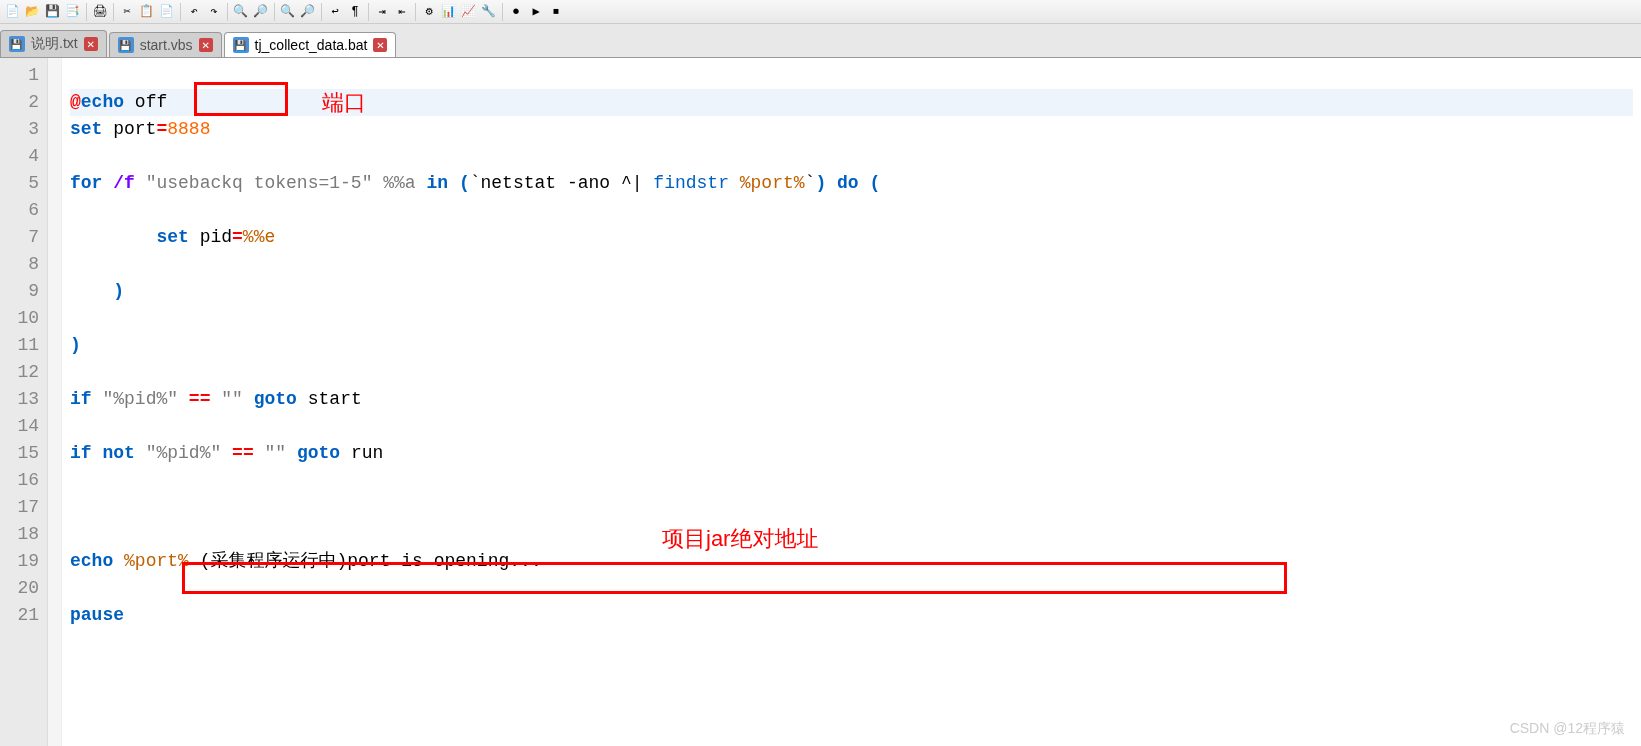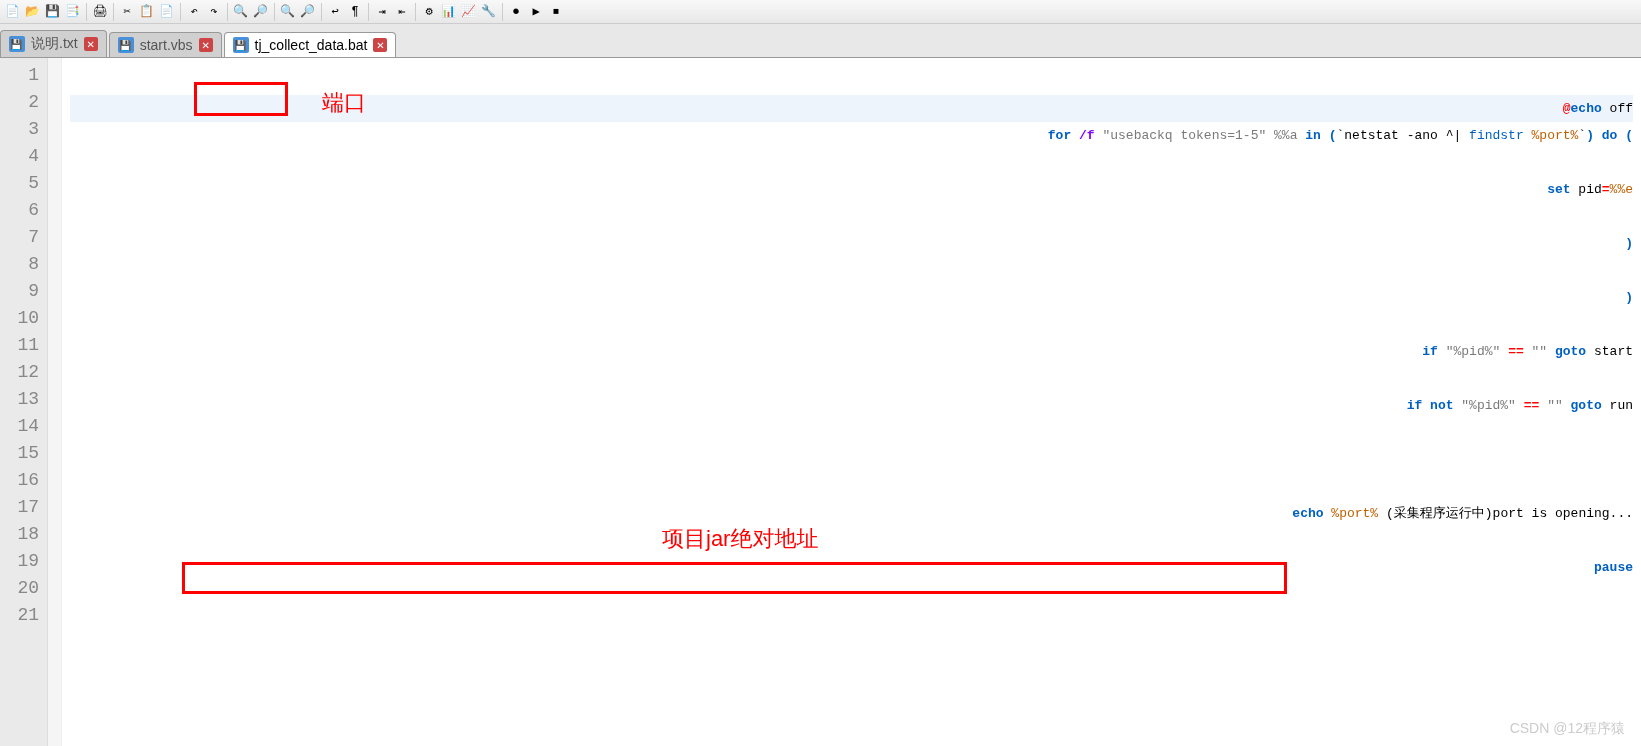--- a/index.html
+++ b/index.html
@@ -8,21 +8,21 @@
 .tool-icon { width: 18px; height: 18px; display: inline-flex; align-items: center; justify-content: center; font-size: 12px; }
 .sep { width: 1px; height: 18px; background: #ccc; margin: 0 2px; }
 .tabs { background: #e8e8e8; border-bottom: 1px solid #999; display: flex; align-items: flex-end; padding-top: 4px; height: 34px; }
 .tab { display: flex; align-items: center; padding: 4px 8px; background: #d0d0d0; border: 1px solid #999; border-bottom: none; margin-right: 2px; font-family: "Microsoft YaHei", sans-serif; font-size: 14px; color: #555; gap: 6px; border-radius: 4px 4px 0 0; }
 .tab.active { background: #fff; color: #000; }
 .tab-icon { width: 16px; height: 16px; background: #4a90d9; display: inline-flex; align-items: center; justify-content: center; color: #fff; font-size: 10px; border-radius: 2px; }
 .tab-close { width: 14px; height: 14px; background: #c44; color: #fff; font-size: 10px; display: inline-flex; align-items: center; justify-content: center; cursor: pointer; border-radius: 2px; }
 .editor { display: flex; background: #fff; height: calc(100% - 58px); position: relative; }
 .gutter { background: #eaeaea; color: #888; text-align: right; padding: 4px 8px 4px 4px; font-size: 18px; line-height: 27px; user-select: none; border-right: 1px solid #ddd; width: 48px; }
 .fold { width: 14px; background: #f5f5f5; border-right: 1px solid #eee; }
-.code { padding: 10px 8px; font-size: 13px; line-height: 27px; white-space: pre; position: relative; flex: 1; text-align: right; }
+.code { padding: 4px 8px; font-size: 18px; line-height: 27px; white-space: pre; position: relative; flex: 1; }
 .kw1 { color: #0060c0; font-weight: bold; } 
 .kw2 { color: #8000ff; font-weight: bold; } 
 .str { color: #7a7a7a; }
 .num { color: #ff6600; }
 .op  { color: #ff0000; font-weight: bold; }
 .pct { color: #7a7a7a; }
 .lbl { background: #ffec94; color: #c06000; font-weight: bold; }
 .paren { color: #0060c0; font-weight: bold; }
 .fn { color: #0060c0; }
 .red-box-1 { position: absolute; border: 3px solid #ff0000; left: 194px; top: 82px; width: 94px; height: 34px; pointer-events: none; }
@@ -112,20 +112,21 @@
     <div>16</div>
     <div>17</div>
     <div>18</div>
     <div>19</div>
     <div>20</div>
     <div>21</div>
   </div>
   <div class="fold"></div>
   <div class="code">
 <span class="line cursor-line"><span class="op">@</span><span class="kw1">echo</span><span> off</span></span>
+<span class="line"><span class="kw1">set</span><span> port</span><span class="op">=</span><span class="num">8888</span></span>
 <span class="line"><span class="kw1">for</span><span class="kw2"> /f </span><span class="str">"usebackq tokens=1-5"</span><span class="pct"> %%a </span><span class="kw1">in</span><span class="paren"> (</span><span>`netstat -ano ^| </span><span class="fn">findstr </span><span style="color:#c06000">%port%</span><span>`</span><span class="paren">)</span><span class="kw1"> do </span><span class="paren">(</span></span>
 <span class="line"><span>        </span><span class="kw1">set</span><span> pid</span><span class="op">=</span><span style="color:#c06000">%%e</span></span>
 <span class="line"><span>    </span><span class="paren">)</span></span>
 <span class="line"><span class="paren">)</span></span>
 <span class="line"><span class="kw1">if</span><span> </span><span class="str">"%pid%"</span><span> </span><span class="op">==</span><span> </span><span class="str">""</span><span> </span><span class="kw1">goto</span><span> start</span></span>
 <span class="line"><span class="kw1">if</span><span> </span><span class="kw1">not</span><span> </span><span class="str">"%pid%"</span><span> </span><span class="op">==</span><span> </span><span class="str">""</span><span> </span><span class="kw1">goto</span><span> run</span></span>
 <span class="line"> </span>
 <span class="line"><span class="kw1">echo</span><span> </span><span style="color:#c06000">%port%</span><span> (采集程序运行中)port is opening...</span></span>
 <span class="line"><span class="kw1">pause</span></span>
 

